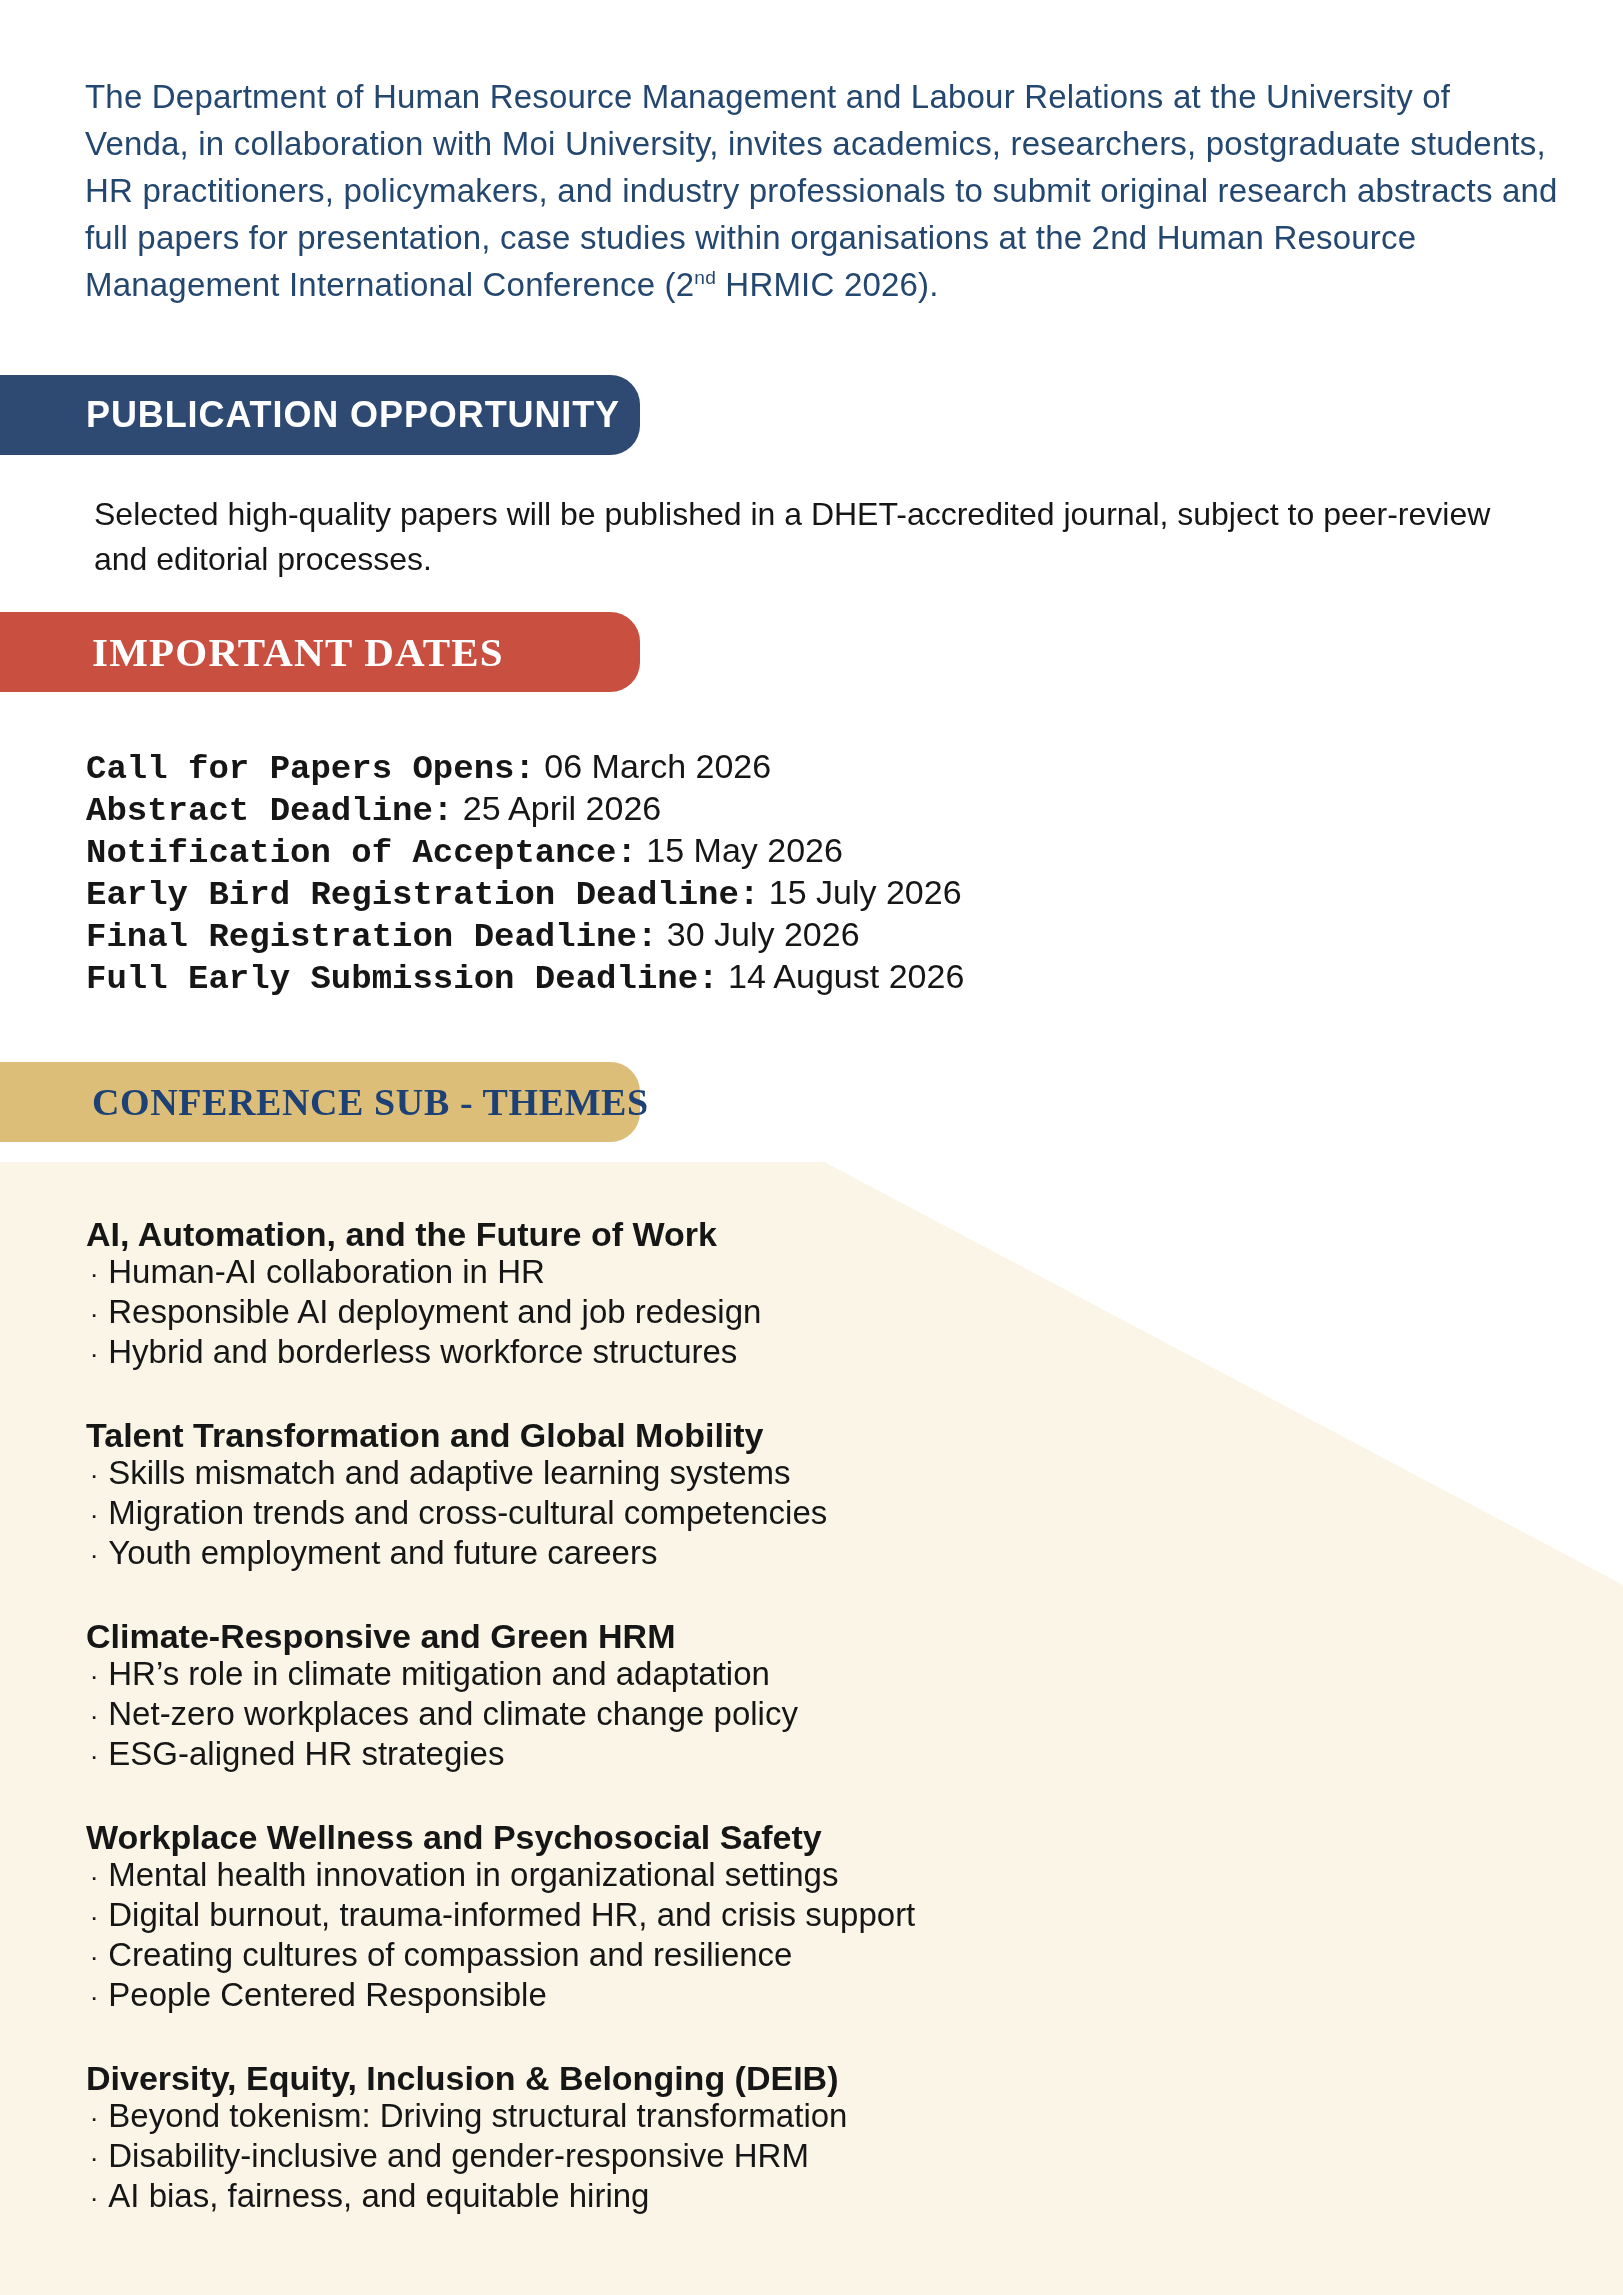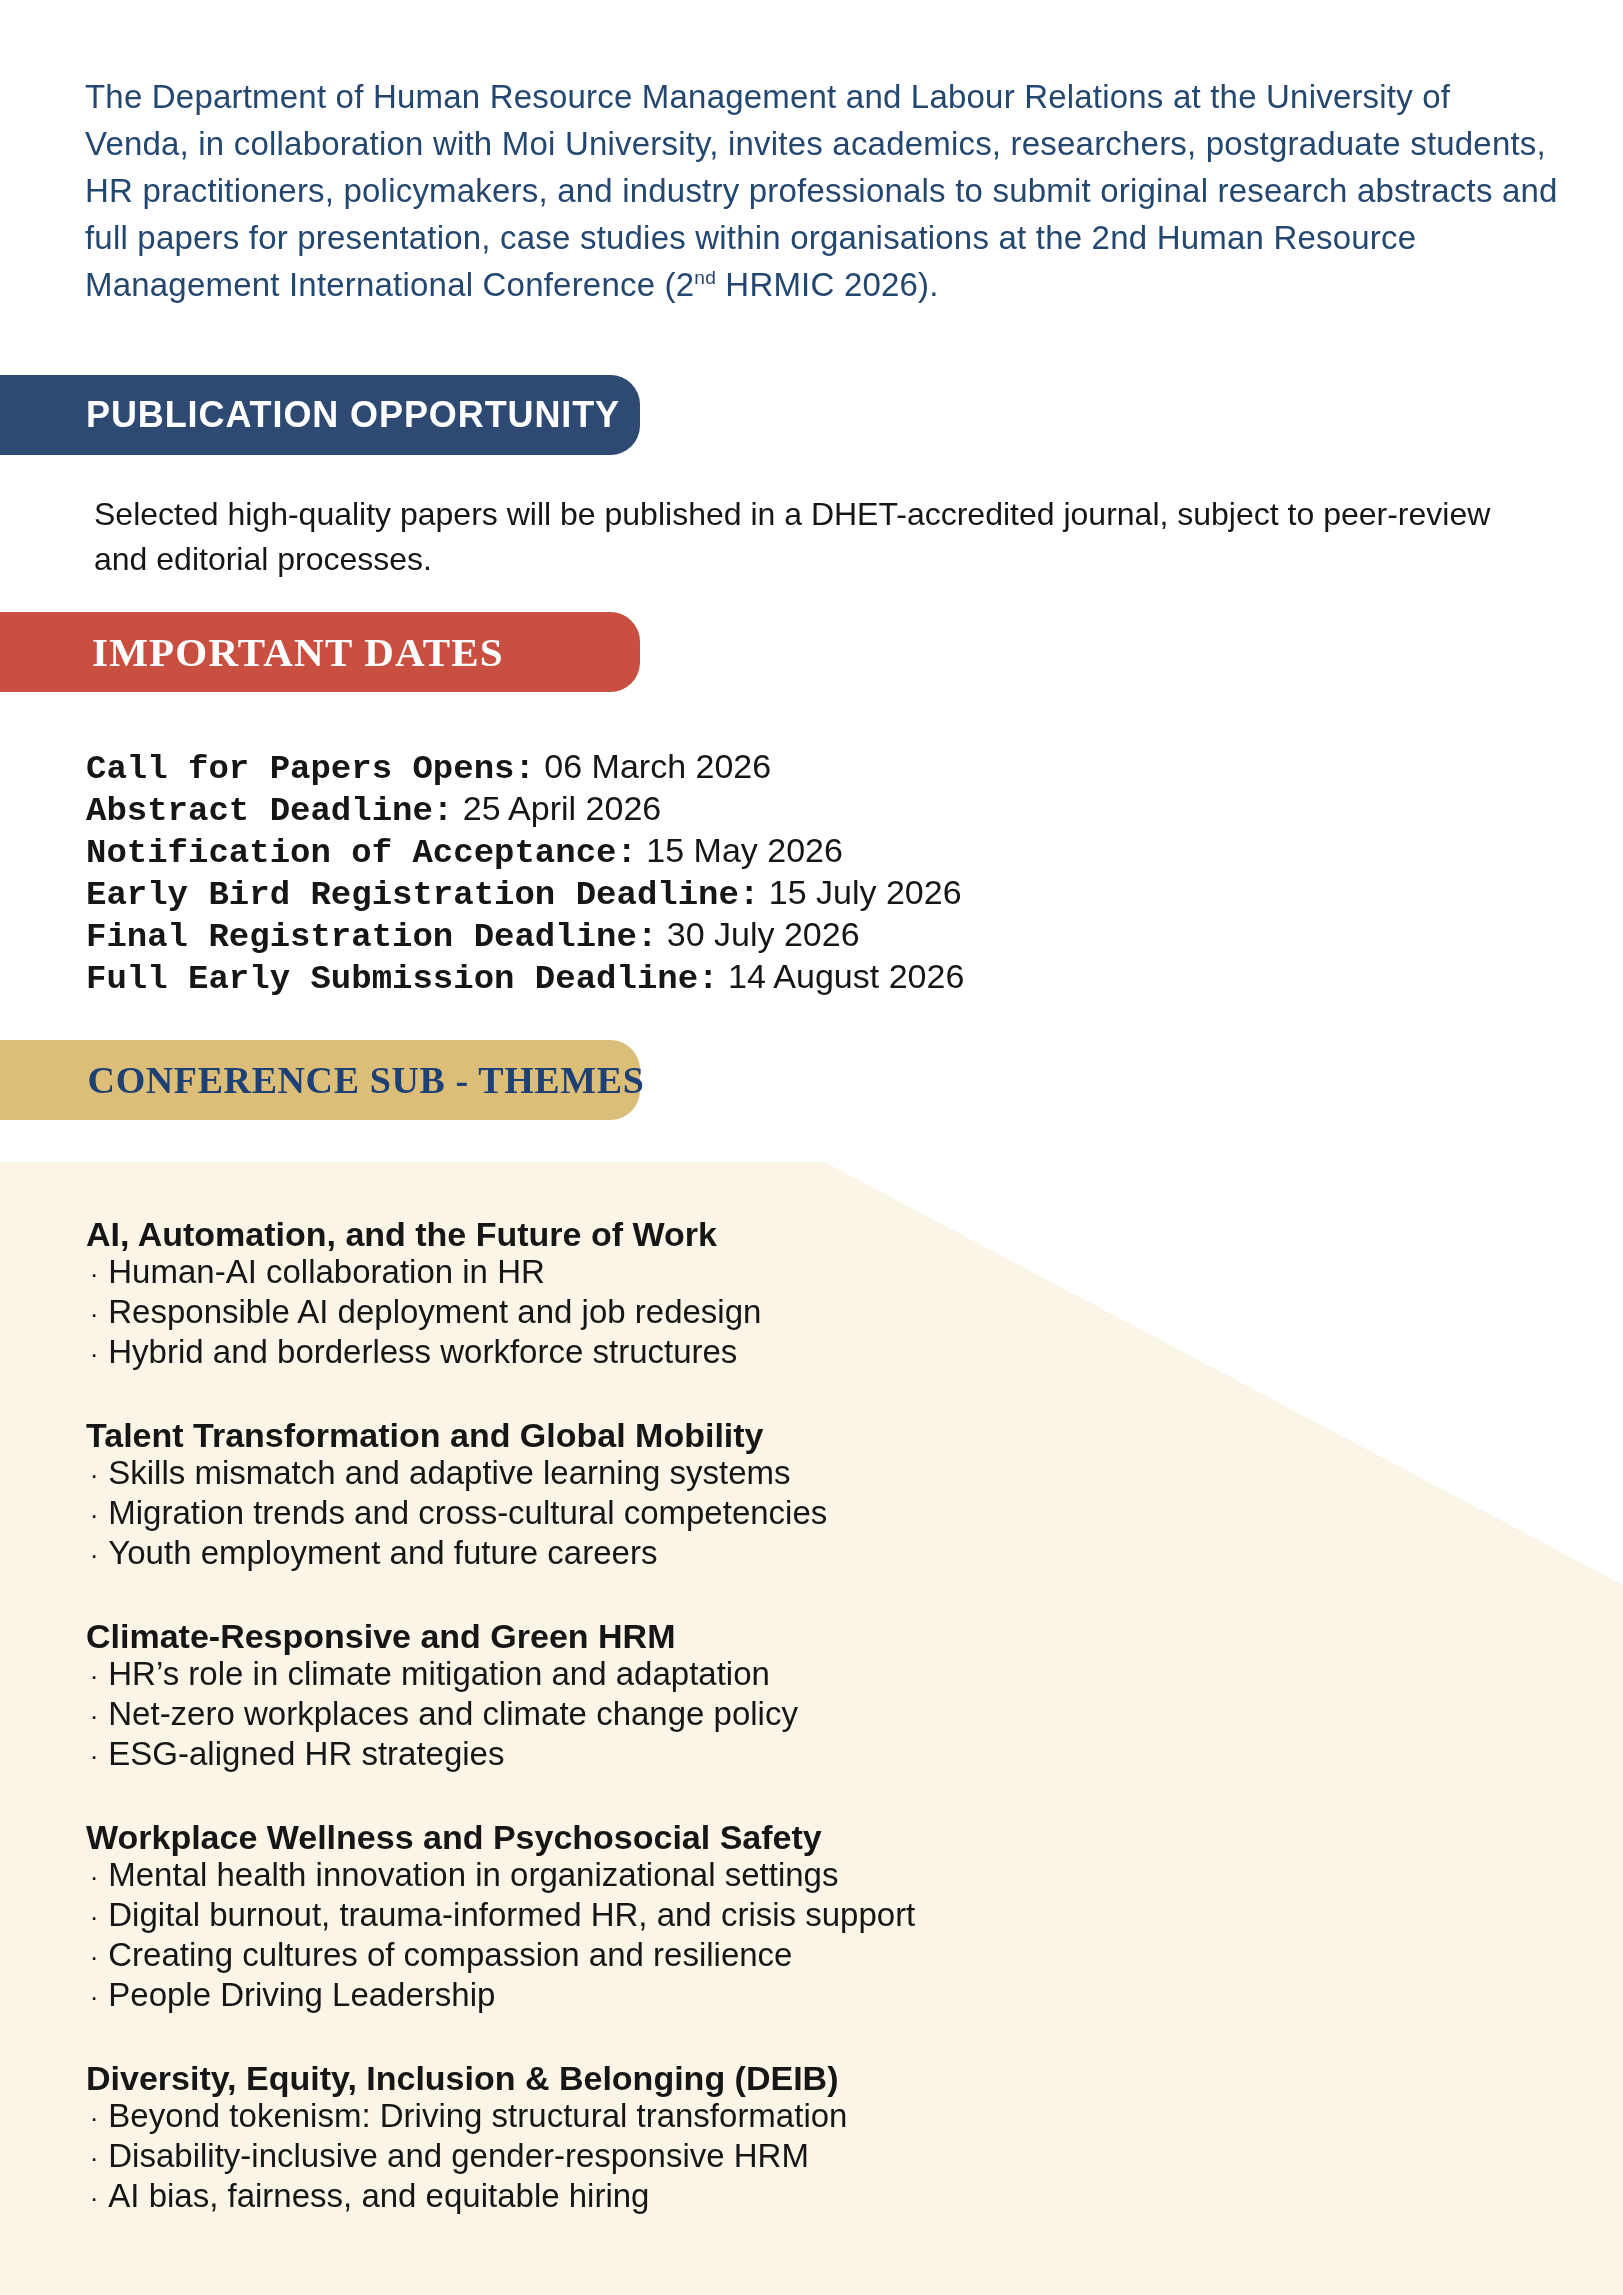--- a/index.html
+++ b/index.html
@@ -43,21 +43,21 @@
   }
   .banner{
     position:absolute;
     left:0;
     width:640px; height:80px;
     border-radius:0 29.5px 29.5px 0;
     display:flex; align-items:center;
   }
   .banner-publication{ top:375px; background:var(--navy); }
   .banner-dates{ top:612px; background:var(--red); }
-  .banner-themes{ top:1040px; background:var(--gold);justify-content:center; }
+  .banner-themes{ top:1062px; background:var(--gold); }
   .banner-label{
     padding-left:86px;
     font-weight:700;
     white-space:nowrap;
   }
   .banner-publication .banner-label{
     color:#ffffff;
     font-size:36px;
     letter-spacing:0.9px;
   }
@@ -206,21 +206,21 @@
       <div class="bullet-item">
         <span class="bullet-dot">·</span>
         <span class="bullet-text">Digital burnout, trauma-informed HR, and crisis support</span>
       </div>
       <div class="bullet-item">
         <span class="bullet-dot">·</span>
         <span class="bullet-text">Creating cultures of compassion and resilience</span>
       </div>
       <div class="bullet-item">
         <span class="bullet-dot">·</span>
-        <span class="bullet-text">People Driving Leadership</span>
+        <span class="bullet-text">People Centered Responsible</span>
       </div>
     </div>
     <div class="theme-group">
       <div class="theme-title">Diversity, Equity, Inclusion &amp; Belonging (DEIB)</div>
       <div class="bullet-item">
         <span class="bullet-dot">·</span>
         <span class="bullet-text">Beyond tokenism: Driving structural transformation</span>
       </div>
       <div class="bullet-item">
         <span class="bullet-dot">·</span>

